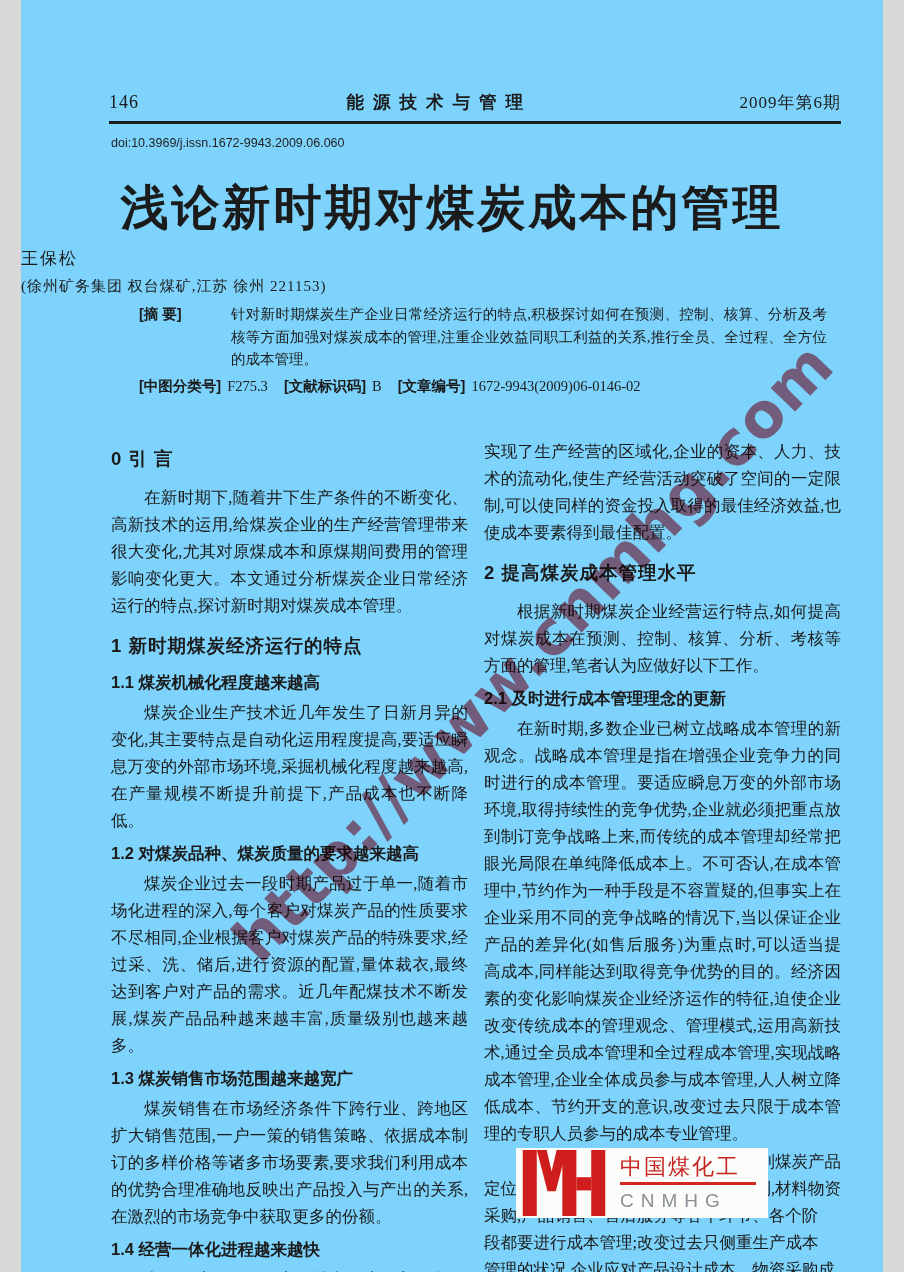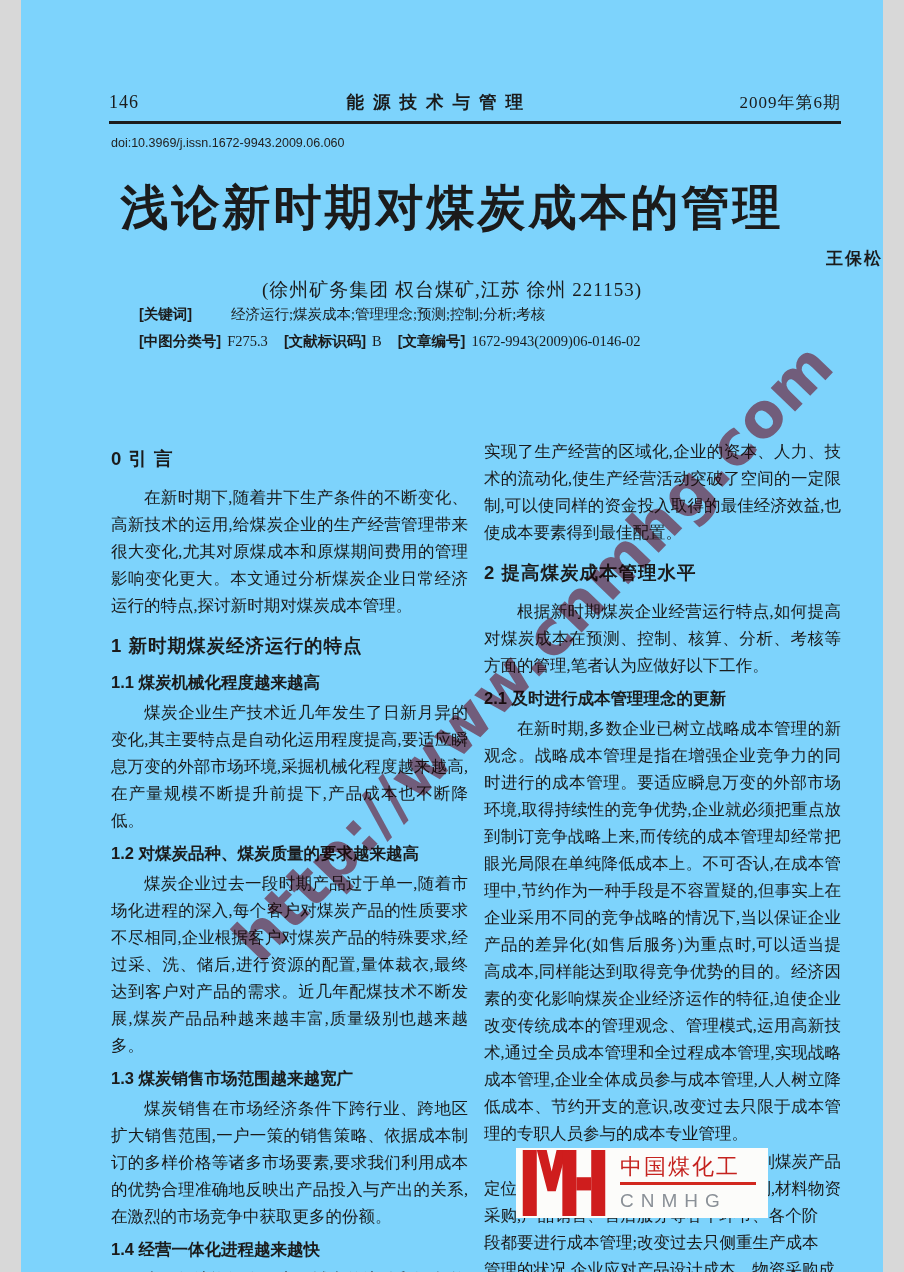--- a/index.html
+++ b/index.html
@@ -19,22 +19,22 @@
   .issue-label { font-size:17px; letter-spacing:1px; }
   .header-rule { position:absolute; top:121px; left:88px; width:732px; height:3px; background:#1c1c1c; }
   .doi-line { position:absolute; top:136px; left:90px; font-family:"Liberation Sans", sans-serif; font-size:12.5px; color:#222; }
 
   
   .art-title {
     position:absolute; top:176px; left:0; width:100%; text-align:center;
     font-size:48px; font-weight:bold; letter-spacing:3px;
     font-family:"Liberation Sans", sans-serif;
   }
-  .art-author { position:absolute; top:247px; left:0; width:100%; text-align:right; font-size:17px; font-weight:bold; letter-spacing:2px; }
-  .art-affil  { position:absolute; top:277px; left:0; width:100%; text-align:center; font-size:19px; letter-spacing:1px; }
+  .art-author { position:absolute; top:247px; left:0; width:100%; text-align:left; font-size:17px; font-weight:normal; letter-spacing:2px; }
+  .art-affil  { position:absolute; top:277px; left:0; width:100%; text-align:left; font-size:15px; letter-spacing:1px; }
 
   
   .meta-block { position:absolute; top:303px; left:118px; width:688px; font-size:14.5px; line-height:22.5px; }
   .meta-row { display:flex; margin-bottom:3px; }
   .meta-label { flex:0 0 92px; font-weight:bold; font-family:"Liberation Sans", sans-serif; white-space:nowrap; }
   .meta-text { flex:1; text-align:justify; }
   .class-row { display:flex; gap:6px; font-size:14.5px; margin-top:4px; align-items:flex-end; flex-wrap:nowrap; }
   .class-row b { font-family:"Liberation Sans", sans-serif; font-weight:bold; }
   .class-val { margin-right:10px; }
 
@@ -96,22 +96,22 @@
   </div>
   <div class="header-rule"></div>
   <div class="doi-line">doi:10.3969/j.issn.1672-9943.2009.06.060</div>
 
   <div class="art-title">浅论新时期对煤炭成本的管理</div>
   <div class="art-author">王保松</div>
   <div class="art-affil">(徐州矿务集团 权台煤矿,江苏 徐州 221153)</div>
 
   <div class="meta-block">
     <div class="meta-row">
-      <span class="meta-label">[关键词]</span>
-      <span class="meta-text">经济运行;煤炭成本;管理理念;预测;控制;分析;考核</span>
+      <span class="meta-label">[摘  要]</span>
+      <span class="meta-text">针对新时期煤炭生产企业日常经济运行的特点,积极探讨如何在预测、控制、核算、分析及考核等方面加强对煤炭成本的管理,注重企业效益同职工利益的关系,推行全员、全过程、全方位的成本管理。</span>
     </div>
     <div class="class-row">
       <b>[中图分类号]</b>
       <span class="class-val">F275.3</span>
       <b>[文献标识码]</b>
       <span class="class-val">B</span>
       <b>[文章编号]</b>
       <span class="class-val">1672-9943(2009)06-0146-02</span>
     </div>
   </div>

